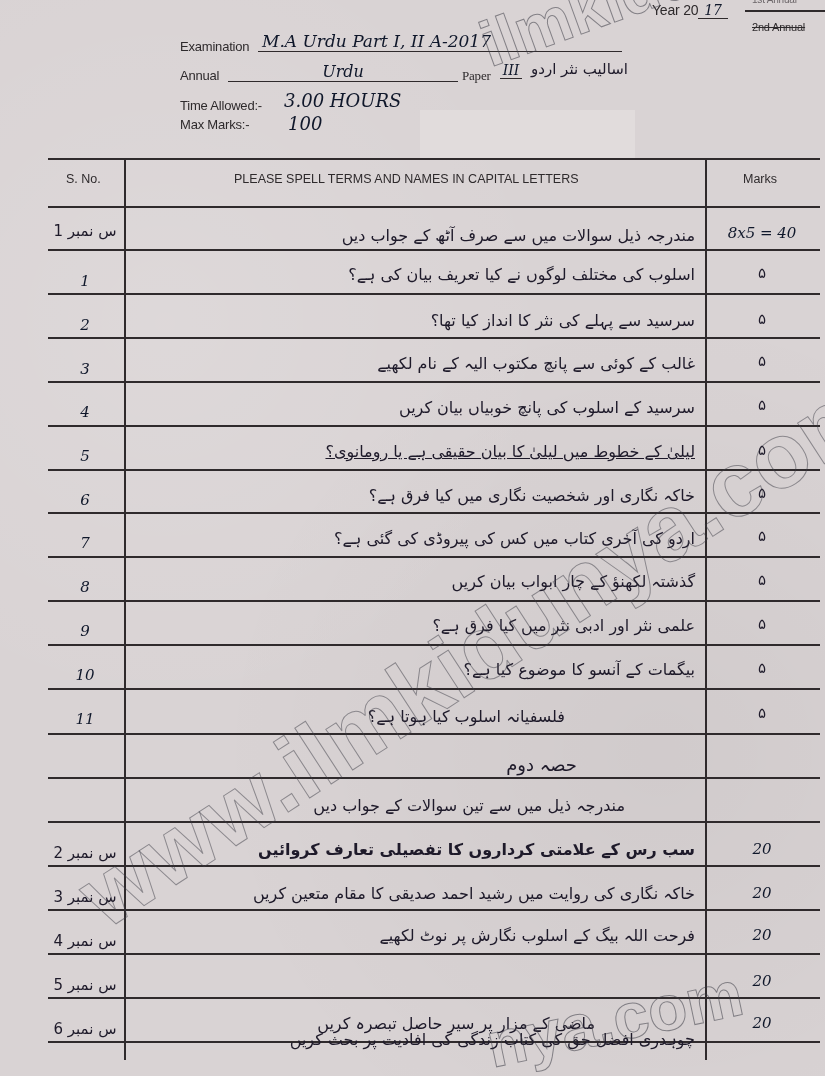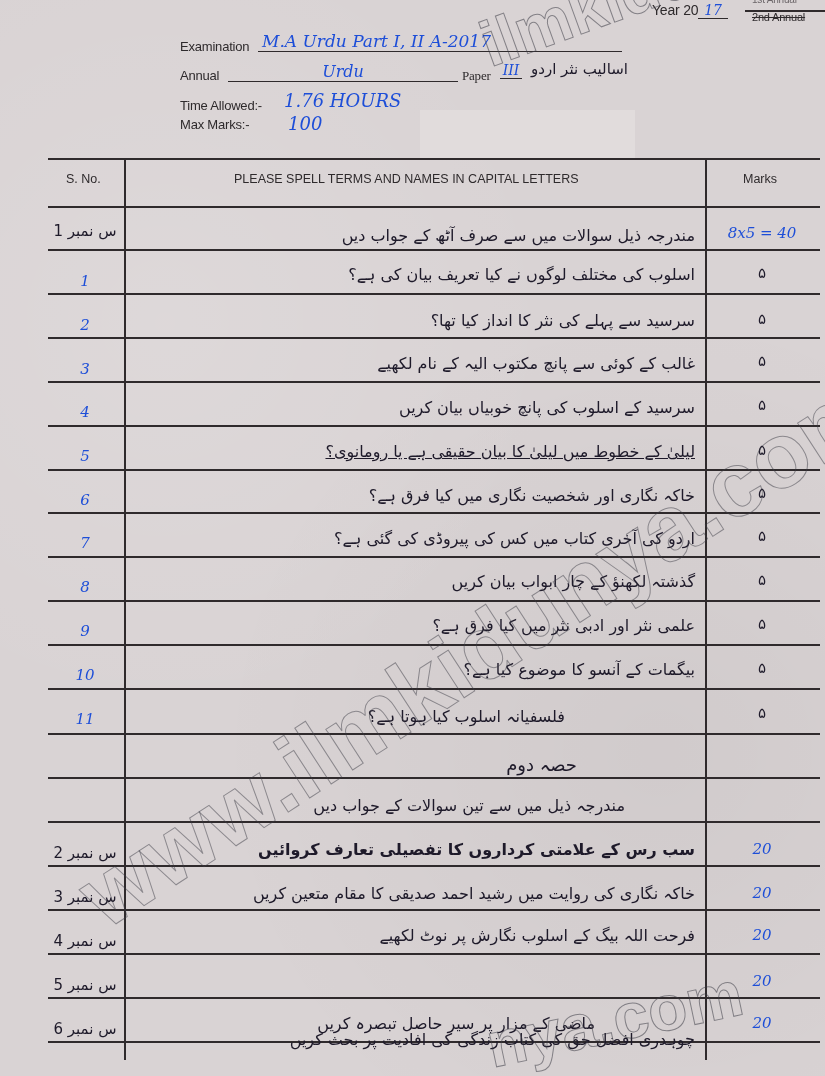--- a/index.html
+++ b/index.html
@@ -7,21 +7,21 @@
     width: 825px; height: 1076px; overflow: hidden; position: relative;
     background: #d9d3d4;
     background-image:
       radial-gradient(circle at 20% 30%, rgba(255,255,255,0.12) 0, rgba(255,255,255,0) 40%),
       radial-gradient(circle at 80% 70%, rgba(0,0,0,0.04) 0, rgba(0,0,0,0) 45%);
     font-family: "Liberation Sans", sans-serif;
     color: #2a2426;
   }
   .abs { position: absolute; }
   .print { font-family: "Liberation Sans", sans-serif; color: #2e2a2c; font-size: 13px; letter-spacing: -0.2px; }
-  .hand { font-family: "DejaVu Serif", serif; color: #1d4ed8; font-style: italic; }
+  .hand { font-family: "DejaVu Serif", serif; color: #0f172a; font-style: italic; }
   .urdu { font-family: "DejaVu Sans", sans-serif; color: #1e1a2a; direction: rtl; font-size: 16px; white-space: nowrap; }
   .hline { position: absolute; height: 2px; background: #2f2a2c; }
   .vline { position: absolute; width: 2px; background: #2f2a2c; }
   .underline { border-bottom: 1.5px solid #2f2a2c; }
   .grey-box { position: absolute; left: 420px; top: 110px; width: 215px; height: 48px; background: #e1dcdc; }
   .header-th { position: absolute; top: 172px; font-size: 12.5px; color: #2e2a2c; }
   .sno { position: absolute; width: 70px; text-align: center; font-size: 15px; }
   .marks { position: absolute; left: 712px; width: 100px; text-align: center; font-size: 15px; }
   .qtext { position: absolute; right: 130px; text-align: left; }
   .watermark {
@@ -33,33 +33,33 @@
 </head>
 <body>
 
 <div>
 
   <div class="abs print" style="left:652px; top:2px; font-size:14px;">
     <span>Year 20</span><span class="hand underline" style="font-size:14px; padding:0 6px;">17</span>
   </div>
   <div class="abs print" style="left:752px; top:-6px; font-size:10px; color:#6d676a;">1st Annual</div>
   <div class="abs" style="left:745px; top:10px; width:80px; height:1.5px; background:#2f2a2c;"></div>
-  <div class="abs print" style="left:752px; top:11px; font-size:11px; text-decoration: line-through;">2nd Annual</div>
+  <div class="abs print" style="left:752px; top:21px; font-size:11px; text-decoration: line-through;">2nd Annual</div>
 
   <div class="abs print" style="left:180px; top:39px;">Examination</div>
   <div class="abs hand underline" style="left:258px; top:31px; width:360px; font-size:17px; padding-left:4px;">M.A Urdu Part I, II  A-2017</div>
 
   <div class="abs print" style="left:180px; top:68px;">Annual</div>
   <div class="abs hand underline" style="left:228px; top:62px; width:230px; font-size:16px; text-align:center;">Urdu</div>
   <div class="abs print" style="left:462px; top:68px;font-family:Liberation Serif, serif;">Paper</div>
   <div class="abs hand underline" style="left:500px; top:62px; width:22px; font-size:14px; text-align:center;">III</div>
   <div class="abs urdu" style="left:528px; top:60px; width:100px; font-size:15px;">اسالیب نثر اردو</div>
 
   <div class="abs print" style="left:180px; top:98px;">Time Allowed:-</div>
-  <div class="abs hand" style="left:284px; top:90px; font-size:18px;">1.76 HOURS</div>
+  <div class="abs hand" style="left:284px; top:90px; font-size:18px;">3.00 HOURS</div>
 
   <div class="abs print" style="left:180px; top:117px;">Max Marks:-</div>
   <div class="abs hand" style="left:288px; top:113px; font-size:18px;">100</div>
 
   <div class="grey-box"></div>
 </div>
 
 <div>
   <div class="hline" style="left:48px; top:158px; width:772px;"></div>
   <div class="hline" style="left:48px; top:206px; width:772px;"></div>

